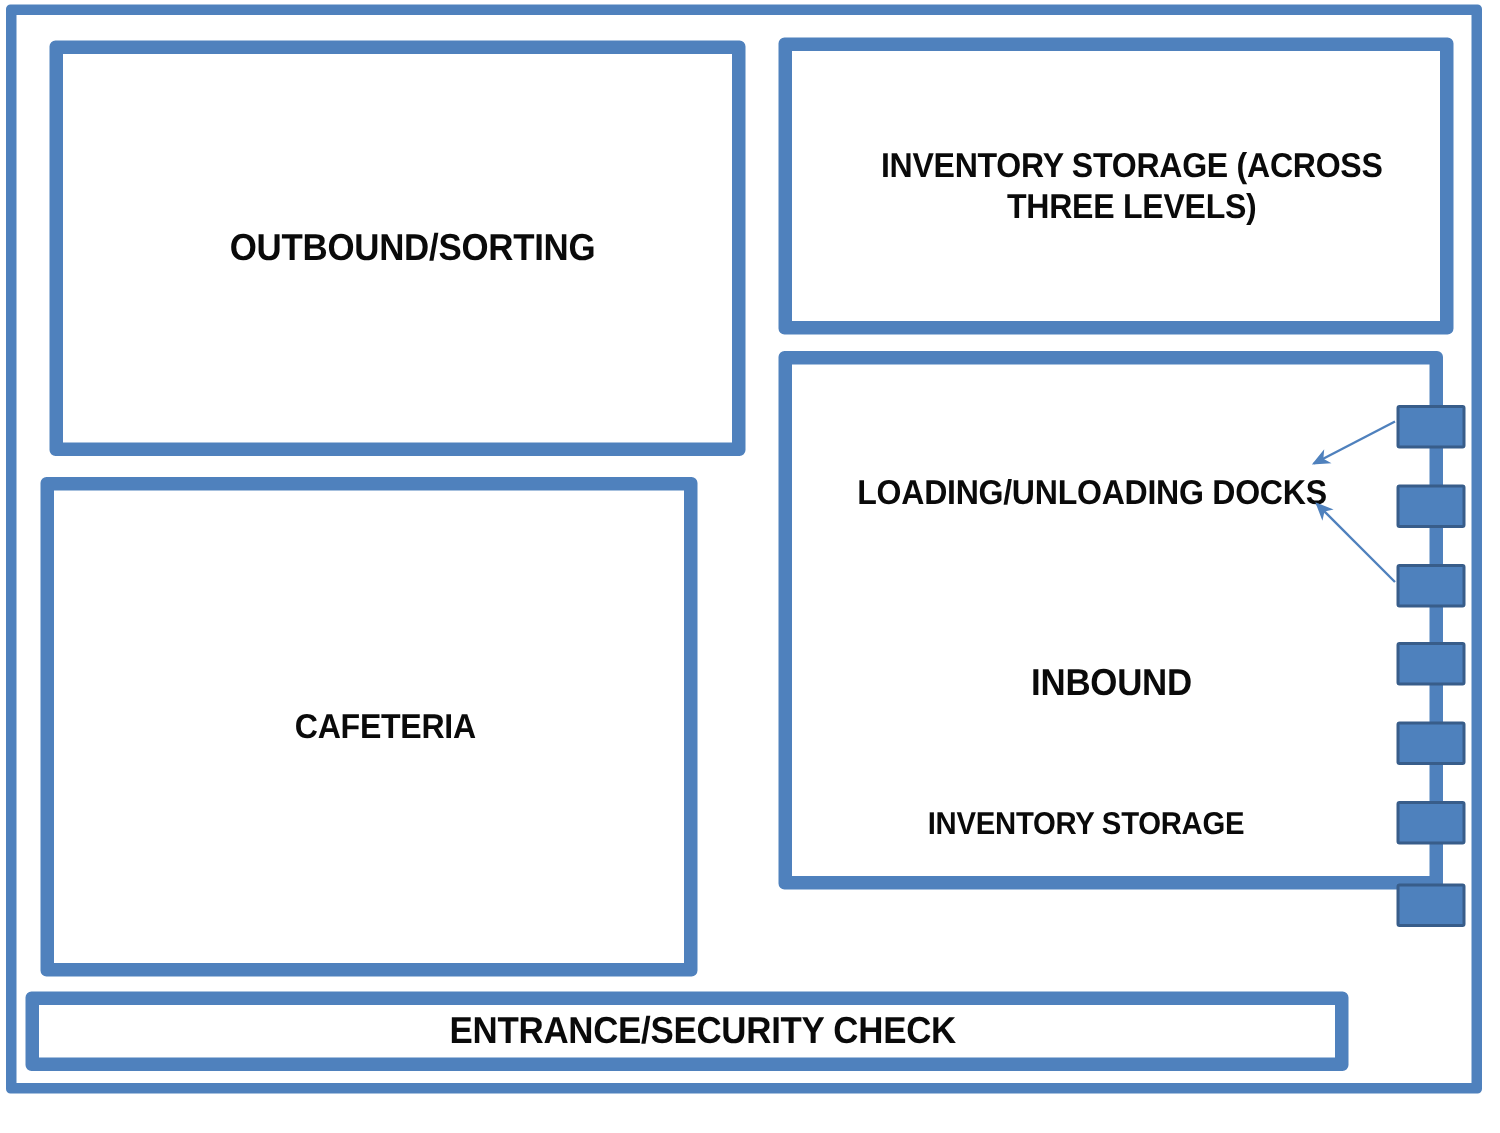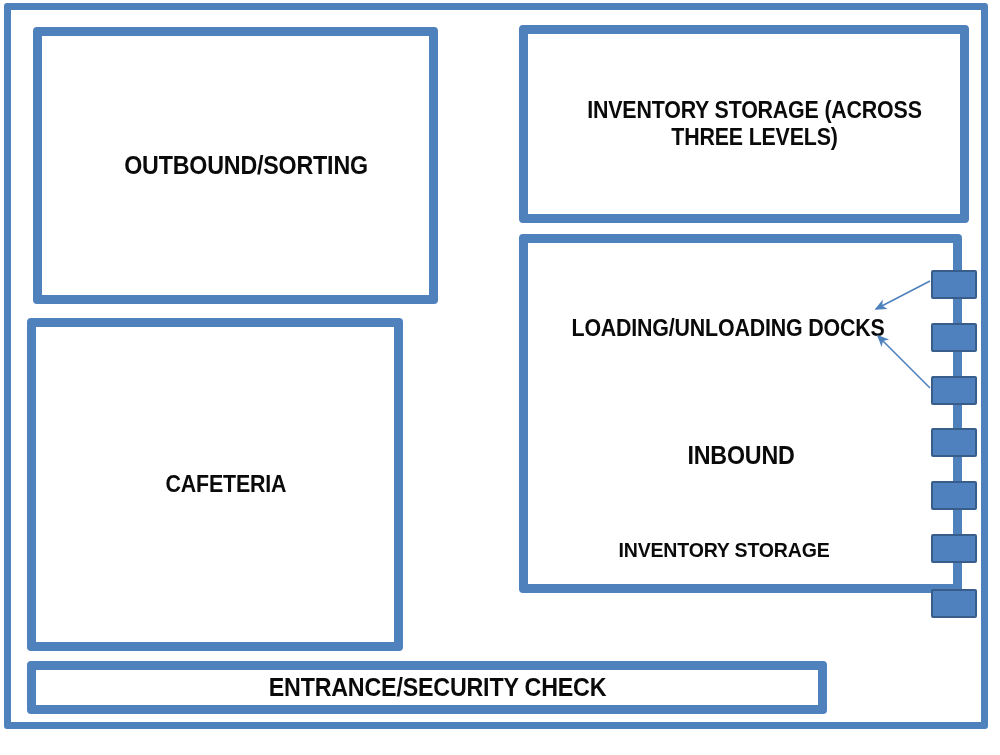--- a/index.html
+++ b/index.html
@@ -50,25 +50,25 @@
     font-weight: bold;
     text-align: center;
     line-height: 1.18;
     letter-spacing: -0.2px;
     font-stretch: condensed;
     padding: 0 10px;
     transform: scaleX(0.93);
   }
 
   
-  #zone-outbound      { left: 33px;  top: 27px;  width: 405px; height: 277px; }
-  #zone-cafeteria     { left: 27px;  top: 318px; width: 376px; height: 333px; }
+  #zone-outbound      { left: 33px;  top: 27px;  width: 464px; height: 277px; }
+  #zone-cafeteria     { left: 27px;  top: 318px; width: 438px; height: 333px; }
   #zone-inventory-top { left: 519px; top: 25px;  width: 450px; height: 198px; }
   #zone-inbound       { left: 519px; top: 234px; width: 443px; height: 359px; }
-  #zone-entrance      { left: 27px;  top: 661px; width: 800px; height: 53px; }
+  #zone-entrance      { left: 17px;  top: 661px; width: 882px; height: 53px; }
 
   #zone-outbound .zone-label      { font-size: 25px; }
   #zone-cafeteria .zone-label     { font-size: 23px; }
   #zone-inventory-top .zone-label { font-size: 23px; max-width: 430px; }
   #zone-entrance .zone-label      { font-size: 25px; }
 
   
   #zone-inbound {
     display: block;
   }

